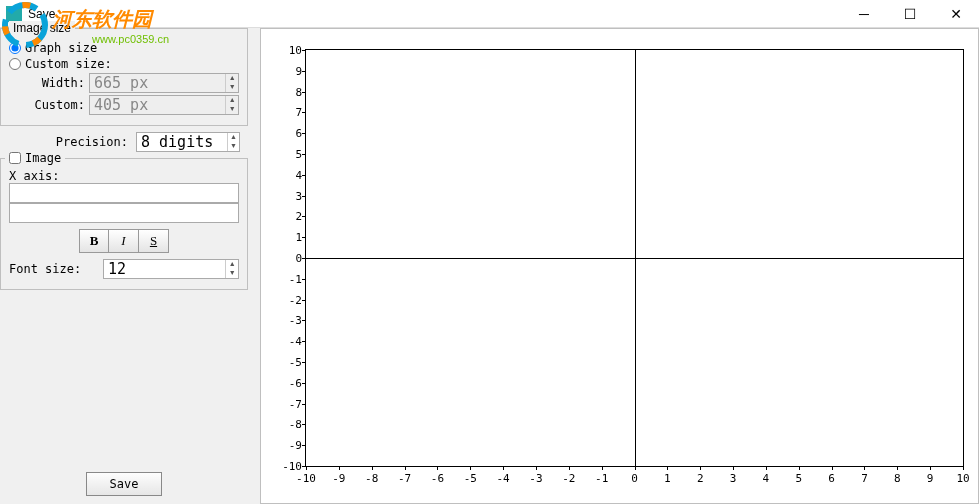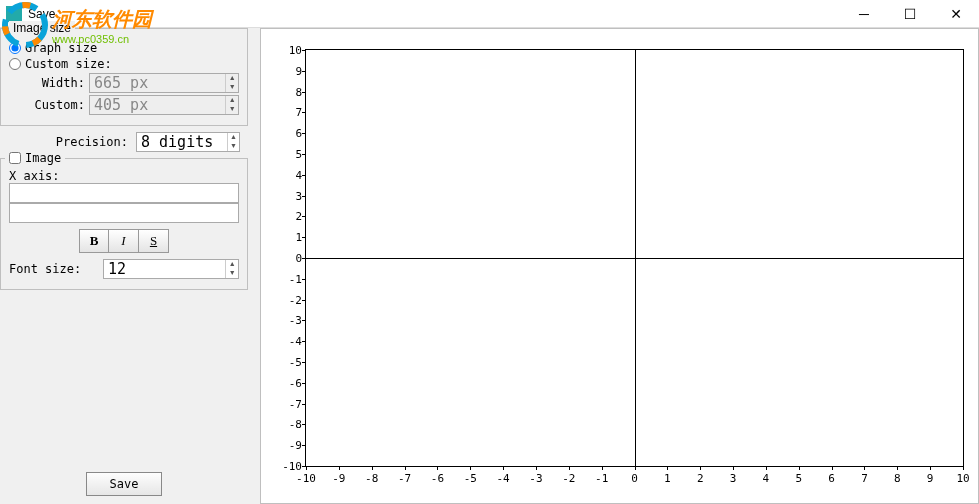--- a/index.html
+++ b/index.html
@@ -152,21 +152,21 @@
   top: 2px; left: 2px;
   z-index: 10;
   pointer-events: none;
   display: flex; align-items: center; gap: 4px;
 }
 .wm-logo {
   width: 46px; height: 46px;
 }
 .wm-text { display: flex; flex-direction: column; }
 .wm-big { font-size: 20px; font-weight: bold; color: #ff8a00; font-style: italic; }
-.wm-url { font-size: 11px; color: #6fbf00; }
+.wm-url { font-size: 11px; color: #6fbf00; margin-left: 40px; }
 </style>
 </head>
 <body>
 
 <div class="titlebar">
   <span class="title-icon"></span>
   <span class="title-text">Save</span>
   <span class="title-spacer"></span>
   <div class="win-btn">─</div>
   <div class="win-btn">☐</div>

